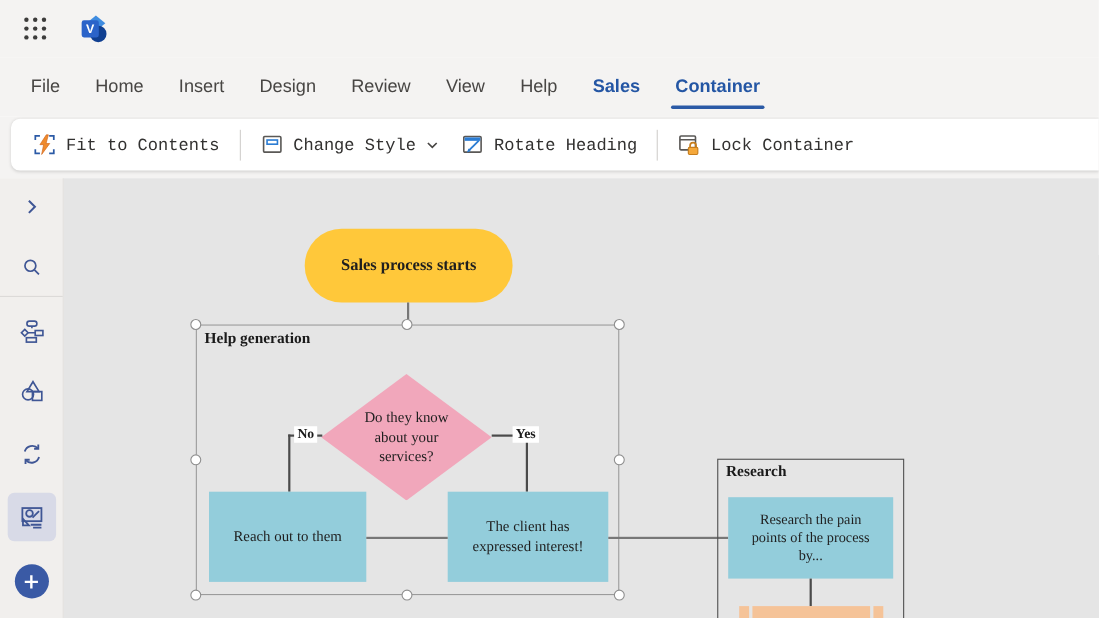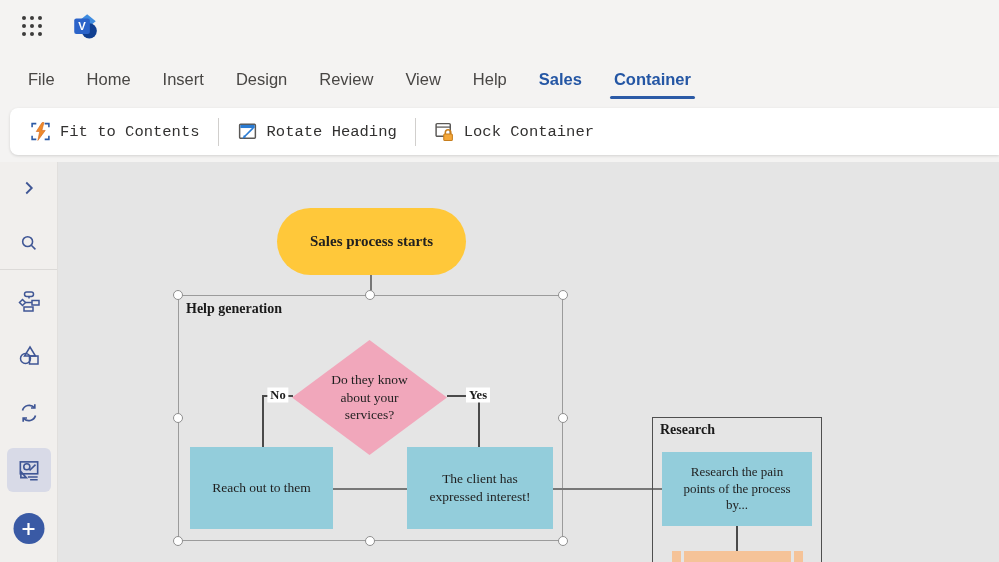--- a/index.html
+++ b/index.html
@@ -124,20 +124,30 @@
           <path d="M18 14 V17.5 H14"></path>
             <path d="M6 17.5 H2 V14"></path>
         </g>
         <path d="M11.5 1.5 L6 10 h3.2 L7.5 18.5 L14.5 9 h-3.2 l2-7.5 z" fill="#ef8a2c" stroke="#d2691e" stroke-width="0.6"></path>
       </svg>
       <span>Fit to Contents</span>
     </button>
 
     <div class="tb-divider"></div>
 
+    <button class="tb-btn">
+      <svg width="21" height="21" viewBox="0 0 20 20">
+        <rect x="2.5" y="3" width="15" height="13.5" rx="1" stroke="#5a5856" stroke-width="1.4" fill="none"></rect>
+        <rect x="5.5" y="6" width="9" height="3.6" stroke="#2b7cd3" stroke-width="1.4" fill="none"></rect>
+      </svg>
+      <span>Change Style</span>
+      <svg width="12" height="12" viewBox="0 0 12 12">
+        <path d="M2 4 l4 4 4 -4" stroke="#484644" stroke-width="1.5" fill="none"></path>
+      </svg>
+    </button>
 
     <button class="tb-btn">
       <svg width="21" height="21" viewBox="0 0 20 20">
         <rect x="2.5" y="3" width="15" height="13.5" rx="1" stroke="#5a5856" stroke-width="1.4" fill="none"></rect>
         <rect x="3.2" y="3.7" width="13.6" height="3" fill="#2b7cd3"></rect>
         <path d="M7 15 L15.5 6.5" stroke="#2b7cd3" stroke-width="1.6"></path>
         <path d="M5.2 16.8 l1.4-3.4 2 2 z" fill="#2b7cd3"></path>
       </svg>
       <span>Rotate Heading</span>
     </button>

